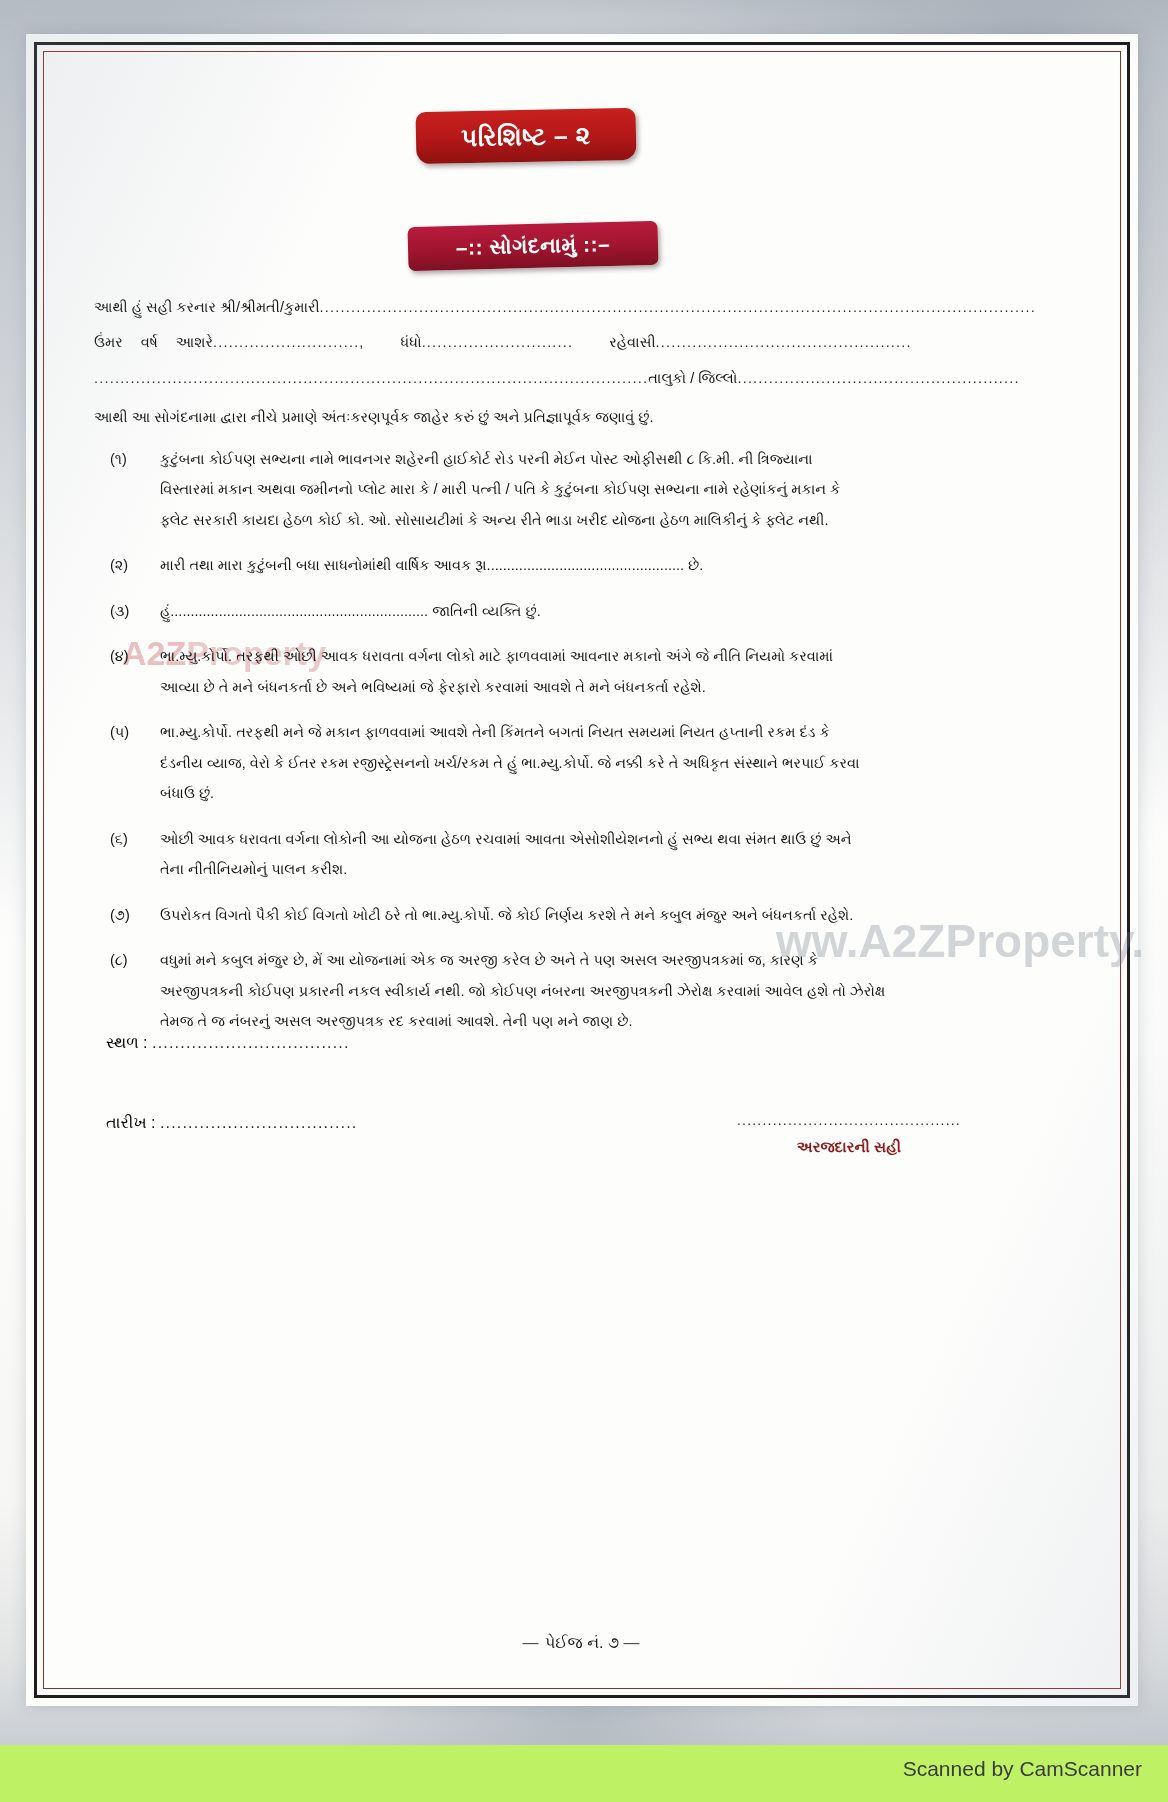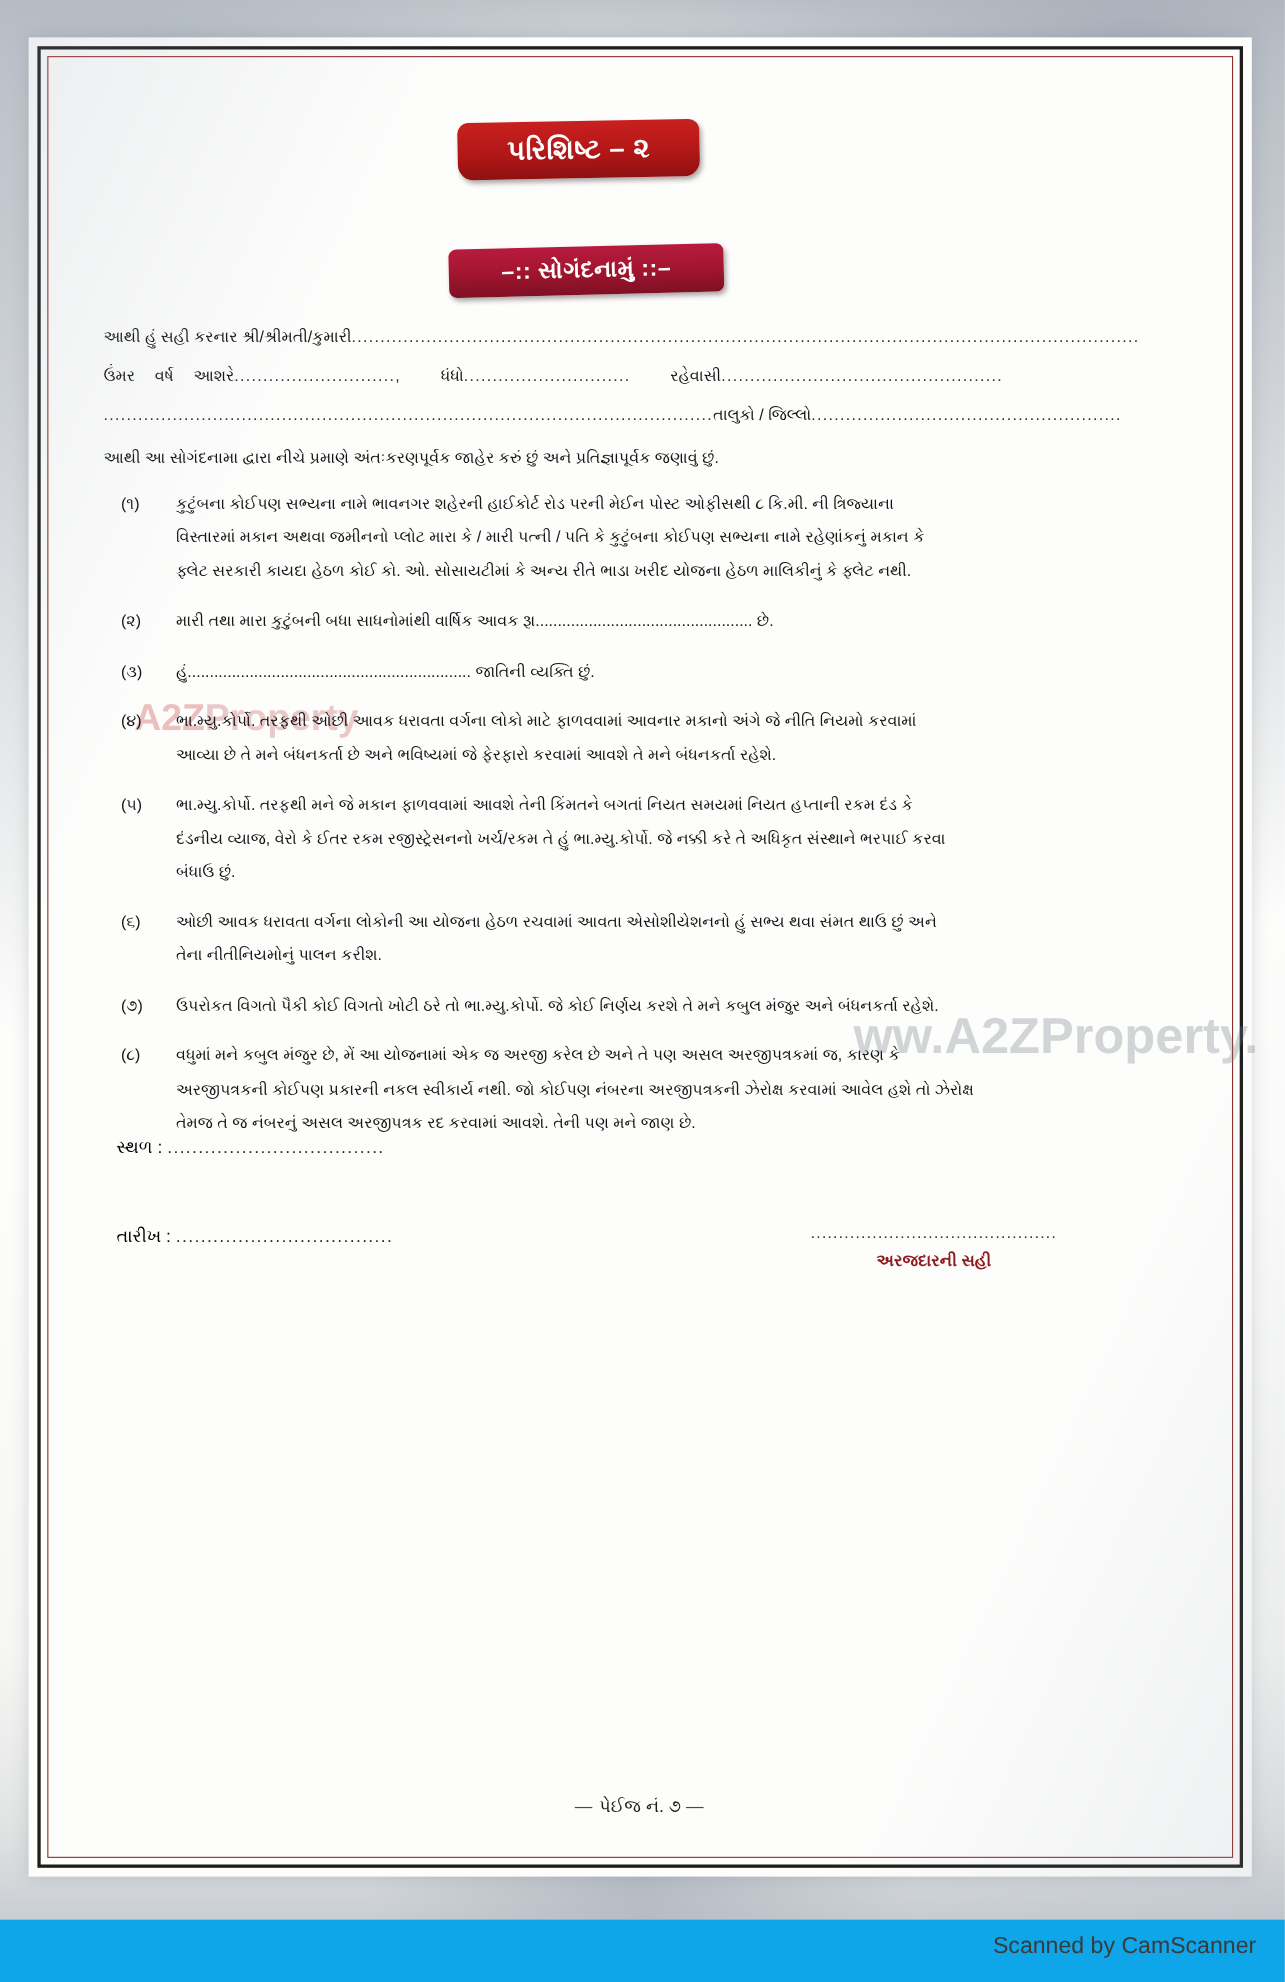--- a/index.html
+++ b/index.html
@@ -119,21 +119,21 @@
   }
   .wm-left{
     left:96px;top:600px;
     font-size:34px;color:rgba(196,84,84,.30);
   }
   .wm-left .a2z{ color:rgba(198,70,70,.34); }
 
   
   .cam-strip{
     position:absolute;left:0;bottom:0;width:1168px;height:57px;
-    background:#0ea5e9;
+    background:#bef264;
   }
   .cam-text{
     position:absolute;right:26px;top:12px;
     font-size:21px;color:#3b3b3b;
   }
 </style>
 </head>
 <body>
 
 <div class="scan-page">

